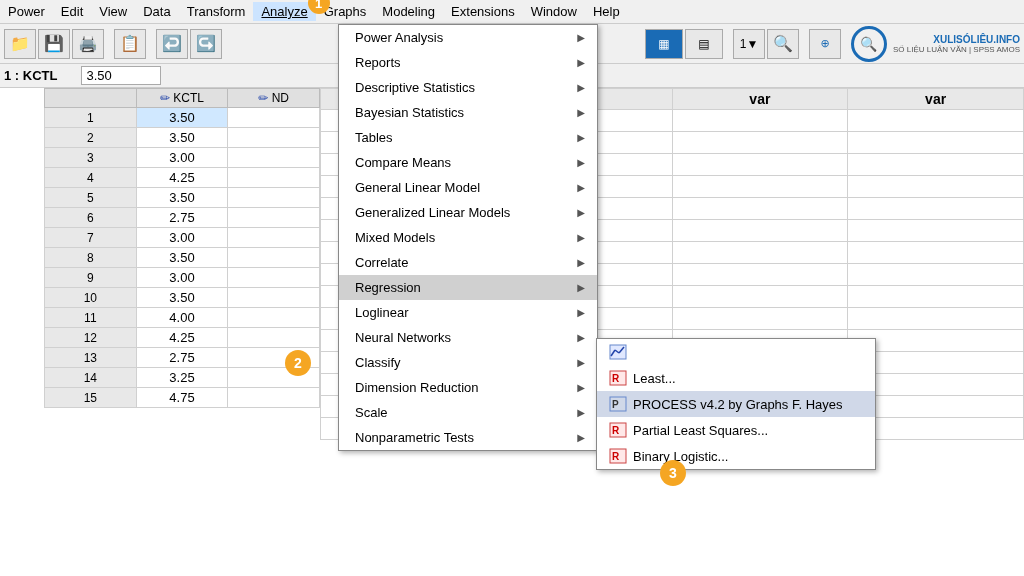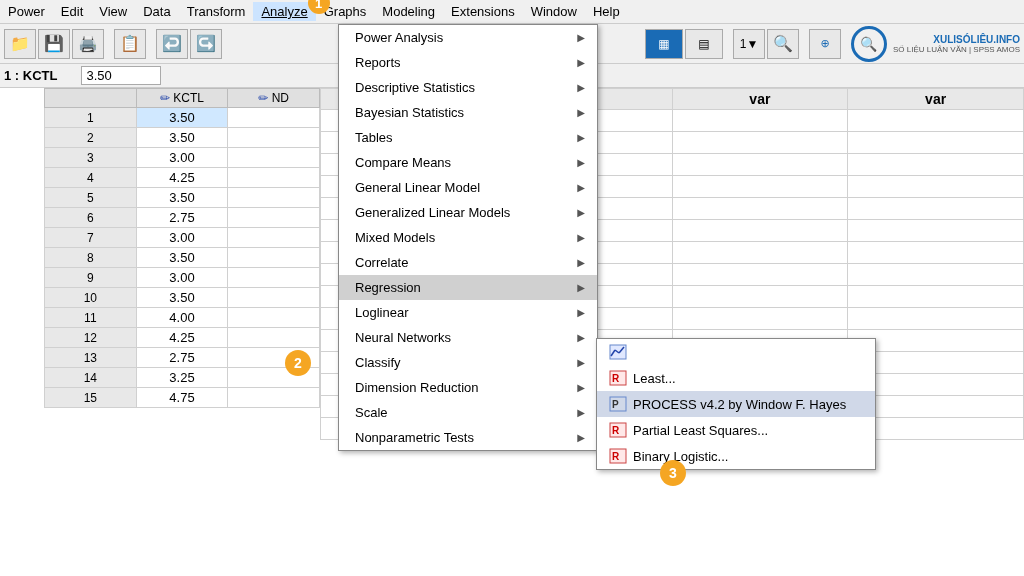--- a/index.html
+++ b/index.html
@@ -385,21 +385,21 @@
       <rect x="1" y="1" width="16" height="14" fill="#ffe8e8" stroke="#cc4444" stroke-width="1"></rect>
       <text x="3" y="12" font-size="10" fill="#cc0000" font-weight="bold">R</text>
     </svg>
     <span>Least...</span>
   </div>
   <div class="regression-item" style="background:#d0d8e8;">
     <svg width="18" height="16">
       <rect x="1" y="1" width="16" height="14" fill="#d0d8e8" stroke="#6688cc" stroke-width="1"></rect>
       <text x="3" y="12" font-size="10" fill="#333" font-weight="bold">P</text>
     </svg>
-    <span>PROCESS v4.2 by Window F. Hayes</span>
+    <span>PROCESS v4.2 by Graphs F. Hayes</span>
   </div>
   <div class="regression-item">
     <svg width="18" height="16">
       <rect x="1" y="1" width="16" height="14" fill="#ffe8e8" stroke="#cc4444" stroke-width="1"></rect>
       <text x="3" y="12" font-size="10" fill="#cc0000" font-weight="bold">R</text>
     </svg>
     <span>Partial Least Squares...</span>
   </div>
   <div class="regression-item">
     <svg width="18" height="16">

